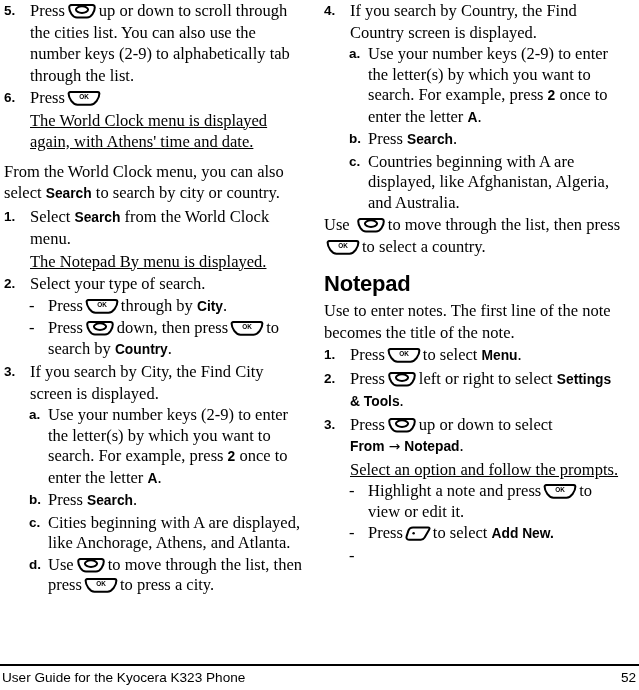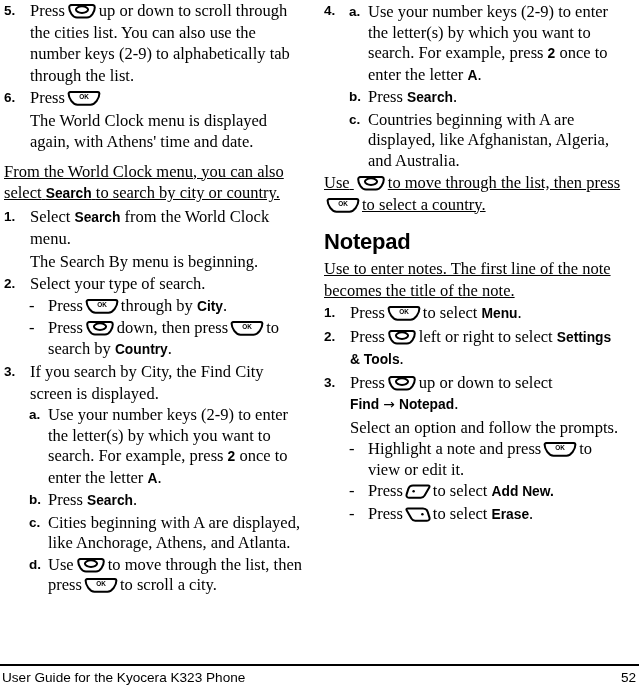--- a/index.html
+++ b/index.html
@@ -84,27 +84,27 @@
     font-size: 16.5px;
     line-height: 20.5px;
   }
 
   
   .cont-1 {
     padding-left: 26px;
     font-size: 16.5px;
     line-height: 21.5px;
     margin: 0 0 1px 0;
+    text-decoration: underline;
   }
 
   .flow {
     font-size: 16.5px;
     line-height: 21.5px;
     margin: 0 0 1px 0;
-    text-decoration: underline;
   }
 
   b, .b {
     font-family: "Liberation Sans", sans-serif;
     font-weight: bold;
     font-size: 13.8px;
   }
 
   .heading {
     font-family: "Liberation Sans", sans-serif;
@@ -183,21 +183,21 @@
       <div class="cont-1">The World Clock menu is displayed again, with Athens' time and date.</div>
 
       <div class="gap-sm"></div>
 
       <div class="flow"><span>From the World Clock menu, you can also select</span> <span class="b">Search</span> <span>to search by city or country.</span></div>
 
       <div class="item lvl1">
         <span class="marker">1.</span>
         <span class="body"><span>Select</span> <span class="b">Search</span> <span>from the World Clock menu.</span></span>
       </div>
-      <div class="cont-1">The Search By menu is beginning.</div>
+      <div class="cont-1">The Notepad By menu is displayed.</div>
 
       <div class="item lvl1">
         <span class="marker">2.</span>
         <span class="body">Select your type of search.</span>
       </div>
 
       <div class="item lvl2">
         <span class="marker dash">-</span>
         <span class="body"><span>Press</span><span class="key"><svg width="34" height="15" viewBox="0 0 34 15">
                 <path d="M1.6 2.6 C1.6 1.4 2.6 0.9 4 0.9 L30 0.9 C31.4 0.9 32.4 1.4 32.4 2.6 C32.4 7.2 28.2 13.7 23.5 13.7 L10.5 13.7 C5.8 13.7 1.6 7.2 1.6 2.6 Z" fill="none" stroke="#000" stroke-width="2"></path>
@@ -237,29 +237,30 @@
       </div>
 
       <div class="item lvl2">
         <span class="marker">d.</span>
         <span class="body"><span>Use</span><span class="key"><svg width="30" height="15" viewBox="0 0 30 15">
                 <path d="M2.2 3.2 C2.2 1.6 3.4 0.9 5 0.9 L25 0.9 C26.6 0.9 27.8 1.6 27.8 3.2 C27.8 7.5 24.5 13.6 20 13.6 L10 13.6 C5.5 13.6 2.2 7.5 2.2 3.2 Z" fill="none" stroke="#000" stroke-width="2"></path>
                 <ellipse cx="15" cy="5.6" rx="6.1" ry="3.3" fill="none" stroke="#000" stroke-width="2"></ellipse>
               </svg></span><span>to move through the list, then press</span><span class="key"><svg width="34" height="15" viewBox="0 0 34 15">
                 <path d="M1.6 2.6 C1.6 1.4 2.6 0.9 4 0.9 L30 0.9 C31.4 0.9 32.4 1.4 32.4 2.6 C32.4 7.2 28.2 13.7 23.5 13.7 L10.5 13.7 C5.8 13.7 1.6 7.2 1.6 2.6 Z" fill="none" stroke="#000" stroke-width="2"></path>
                 <text x="17" y="8.1" font-family="Liberation Sans, sans-serif" font-size="6.4" font-weight="bold" text-anchor="middle" fill="#000">OK</text>
-              </svg></span><span>to scroll a city.</span></span>
+              </svg></span><span>to press a city.</span></span>
       </div>
 
     </div>
 
     <div class="col col-right">
 
       <div class="item lvl1">
         <span class="marker">4.</span>
+        <span class="body">If you search by Country, the Find Country screen is displayed.</span>
       </div>
 
       <div class="item lvl2">
         <span class="marker">a.</span>
         <span class="body"><span>Use your number keys (2-9) to enter the letter(s) by which you want to search. For example, press</span> <span class="b">2</span> <span>once to enter the letter</span> <span class="b">A</span><span>.</span></span>
       </div>
 
       <div class="item lvl2">
         <span class="marker">b.</span>
         <span class="body"><span>Press</span> <span class="b">Search</span><span>.</span></span>
@@ -295,21 +296,21 @@
                 <path d="M2.2 3.2 C2.2 1.6 3.4 0.9 5 0.9 L25 0.9 C26.6 0.9 27.8 1.6 27.8 3.2 C27.8 7.5 24.5 13.6 20 13.6 L10 13.6 C5.5 13.6 2.2 7.5 2.2 3.2 Z" fill="none" stroke="#000" stroke-width="2"></path>
                 <ellipse cx="15" cy="5.6" rx="6.1" ry="3.3" fill="none" stroke="#000" stroke-width="2"></ellipse>
               </svg></span><span>left or right to select</span> <span class="b">Settings &amp; Tools</span><span>.</span></span>
       </div>
 
       <div class="item lvl1">
         <span class="marker">3.</span>
         <span class="body"><span>Press</span><span class="key"><svg width="30" height="15" viewBox="0 0 30 15">
                 <path d="M2.2 3.2 C2.2 1.6 3.4 0.9 5 0.9 L25 0.9 C26.6 0.9 27.8 1.6 27.8 3.2 C27.8 7.5 24.5 13.6 20 13.6 L10 13.6 C5.5 13.6 2.2 7.5 2.2 3.2 Z" fill="none" stroke="#000" stroke-width="2"></path>
                 <ellipse cx="15" cy="5.6" rx="6.1" ry="3.3" fill="none" stroke="#000" stroke-width="2"></ellipse>
-              </svg></span><span>up or down to select</span><br><span class="b">Find</span> <span class="b arrow">→</span> <span class="b">Notepad</span><span>.</span></span>
+              </svg></span><span>up or down to select</span><br><span class="b">From</span> <span class="b arrow">→</span> <span class="b">Notepad</span><span>.</span></span>
       </div>
       <div class="cont-1">Select an option and follow the prompts.</div>
 
       <div class="item lvl2">
         <span class="marker dash">-</span>
         <span class="body"><span>Highlight a note and press</span><span class="key"><svg width="34" height="15" viewBox="0 0 34 15">
                 <path d="M1.6 2.6 C1.6 1.4 2.6 0.9 4 0.9 L30 0.9 C31.4 0.9 32.4 1.4 32.4 2.6 C32.4 7.2 28.2 13.7 23.5 13.7 L10.5 13.7 C5.8 13.7 1.6 7.2 1.6 2.6 Z" fill="none" stroke="#000" stroke-width="2"></path>
                 <text x="17" y="8.1" font-family="Liberation Sans, sans-serif" font-size="6.4" font-weight="bold" text-anchor="middle" fill="#000">OK</text>
               </svg></span><span>to view or edit it.</span></span>
       </div>
@@ -317,24 +318,20 @@
       <div class="item lvl2">
         <span class="marker dash">-</span>
         <span class="body"><span>Press</span><span class="key"><svg width="26" height="15" viewBox="0 0 26 15">
                 <path d="M8.0 1.4 L23.0 1.4 C24.4 1.4 25.0 2.3 24.2 3.6 L19.6 11.6 C18.8 12.9 17.2 13.7 15.8 13.7 L4.0 13.7 C2.0 13.7 1.0 12.2 1.6 10.4 L3.4 4.6 C4.0 2.8 6.0 1.4 8.0 1.4 Z" fill="none" stroke="#000" stroke-width="2"></path>
                 <circle cx="8.6" cy="7.3" r="1.25" fill="#000"></circle>
               </svg></span><span>to select</span> <span class="b">Add New.</span><span></span></span>
       </div>
 
       <div class="item lvl2">
         <span class="marker dash">-</span>
-        <span class="body"><span>Press</span><span class="key"><svg width="26" height="15" viewBox="0 0 26 15">
-                <path d="M18.0 1.4 L3.0 1.4 C1.6 1.4 1.0 2.3 1.8 3.6 L6.4 11.6 C7.2 12.9 8.8 13.7 10.2 13.7 L22.0 13.7 C24.0 13.7 25.0 12.2 24.4 10.4 L22.6 4.6 C22.0 2.8 20.0 1.4 18.0 1.4 Z" fill="none" stroke="#000" stroke-width="2"></path>
-                <circle cx="17.4" cy="7.3" r="1.25" fill="#000"></circle>
-              </svg></span><span>to select</span> <span class="b">Erase</span><span>.</span></span>
       </div>
 
     </div>
   </div>
 
   <div class="footer-rule"></div>
   <div class="footer">
     <span class="footer-title">User Guide for the Kyocera K323 Phone</span>
     <span class="footer-page">52</span>
   </div>

